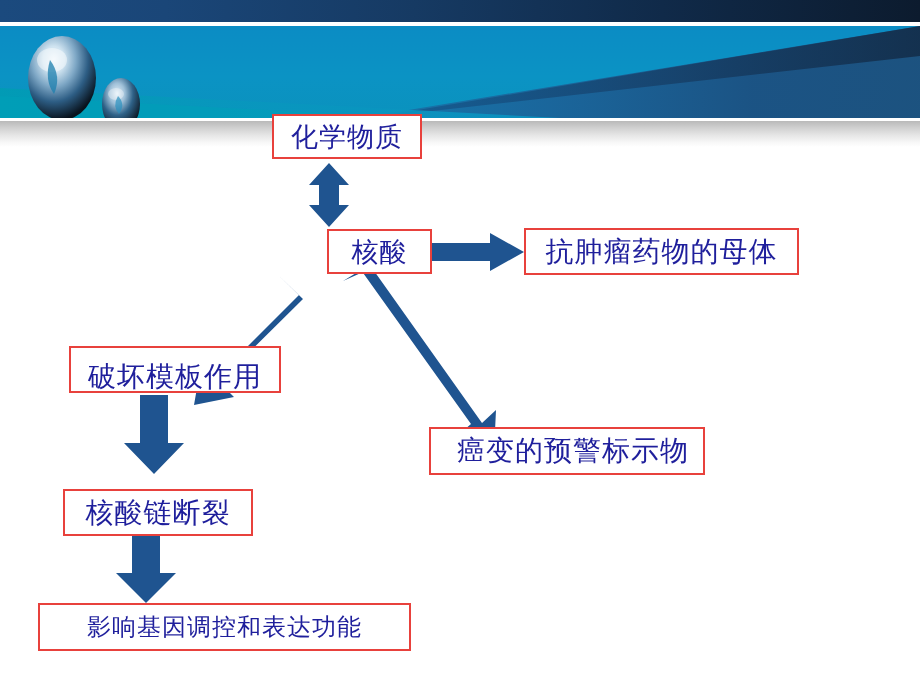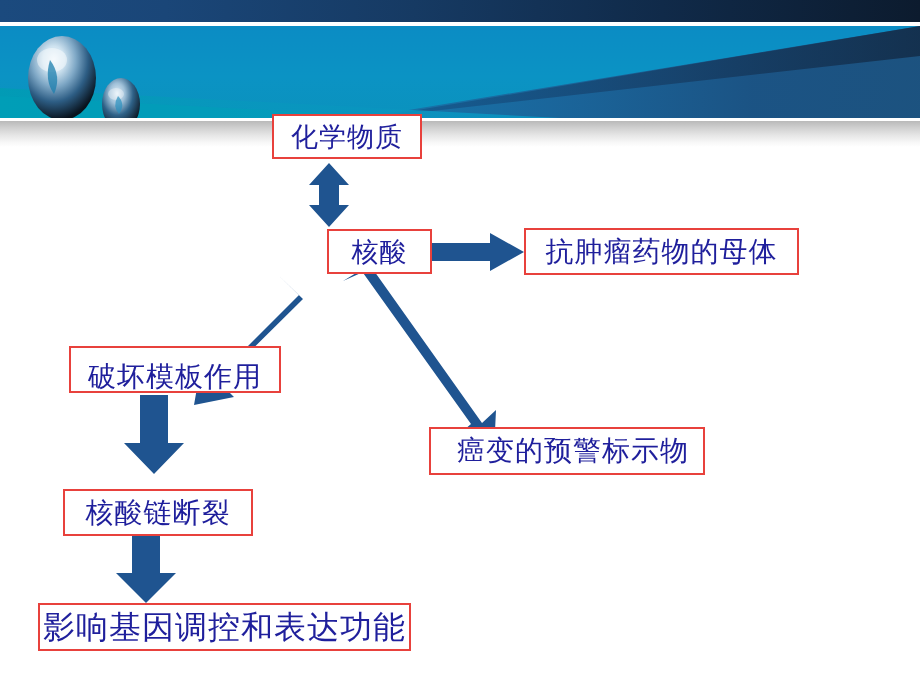--- a/index.html
+++ b/index.html
@@ -83,21 +83,21 @@
     white-space: nowrap;
   }
   .node-label { line-height: 1; }
 
   #node-chemical   { left: 272px; top:  11px; width: 150px; height: 45px; font-size: 27px; }
   #node-nucleic    { left: 280px; top: 126px; width: 105px; height: 45px; font-size: 27px; margin-left: 47px; }
   #node-antitumor  { left: 524px; top: 125px; width: 275px; height: 47px; font-size: 28px; }
   #node-template   { left:  69px; top: 243px; width: 212px; height: 47px; font-size: 28px; align-items: flex-end; }
   #node-marker     { left: 429px; top: 324px; width: 276px; height: 48px; font-size: 28px; padding-left: 12px; }
   #node-chainbreak { left:  63px; top: 371px; width: 190px; height: 47px; font-size: 28px; margin-top: 15px; }
-  #node-geneexpr   { left:  38px; top: 500px; width: 373px; height: 48px; font-size: 32px; }
+  #node-geneexpr   { left:  38px; top: 500px; width: 373px; height: 48px; font-size: 24px; }
 </style>
 </head>
 <body>
 
 <div id="slide">
 
   <div class="header-top-strip"></div>
   <div class="header-gap"></div>
 
   <div class="header-band">

